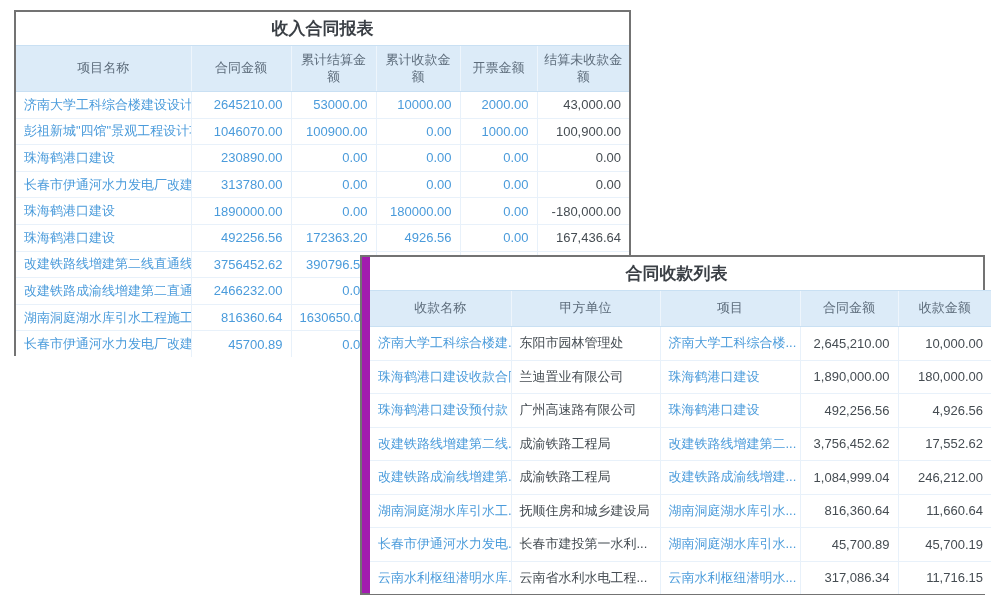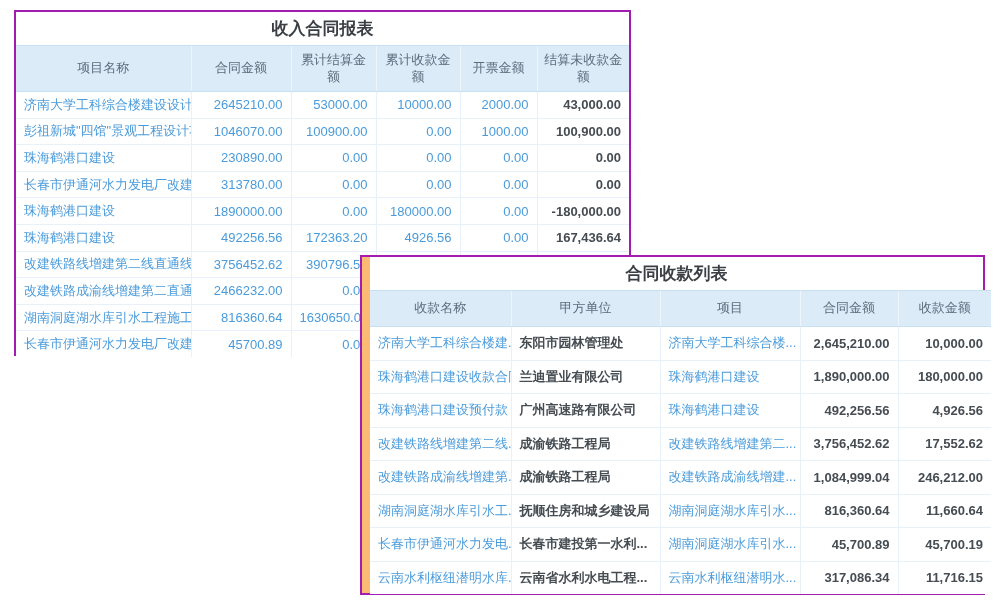--- a/index.html
+++ b/index.html
@@ -1,19 +1,19 @@
 <!DOCTYPE html>
 <html><head>
 <meta charset="utf-8">
 <style>
   html,body{margin:0;padding:0;background:#ffffff;}
   body{width:1000px;height:600px;position:relative;overflow:hidden;
        font-family:"Liberation Sans","DejaVu Sans",sans-serif;}
 
-  .panel{position:absolute;background:#fdba74;border:2px solid #a21caf;box-sizing:border-box;}
+  .panel{position:absolute;background:#a21caf;border:2px solid #737373;box-sizing:border-box;}
   .panel-income{left:14px;top:10px;width:617px;height:346px;z-index:1;}
   .panel-receipt{left:360px;top:255px;width:625px;height:340px;z-index:2;padding-left:8px;}
 
   .panel-title{display:flex;align-items:center;justify-content:center;
                font-weight:bold;color:#3a3f45;background:#ffffff;}
   .panel-income .panel-title{height:33px;font-size:17px;}
   .panel-receipt .panel-title{height:33px;font-size:17px;}
 
   table.grid{border-collapse:collapse;table-layout:fixed;width:100%;}
   table.grid thead th{
@@ -30,21 +30,21 @@
   table.grid tbody tr:last-child td{border-bottom:none;}
 
   .panel-income thead th{height:41px;}
   .panel-income tbody td{height:25.6px;}
   .panel-receipt thead th{height:31px;}
   .panel-receipt tbody td{height:32.5px;}
 
   td.c-left{text-align:left;}
   td.c-right{text-align:right;}
   td.c-blue{color:#4a9bdb;}
-  td.c-dark{color:#454c52;font-weight:bold;}
+  td.c-dark{color:#454c52;}
 </style>
 </head>
 <body>
 
 <div class="panel panel-income">
   <div class="panel-title">收入合同报表</div>
   <table class="grid">
     <colgroup>
       <col style="width:175px">
         <col style="width:100px">

